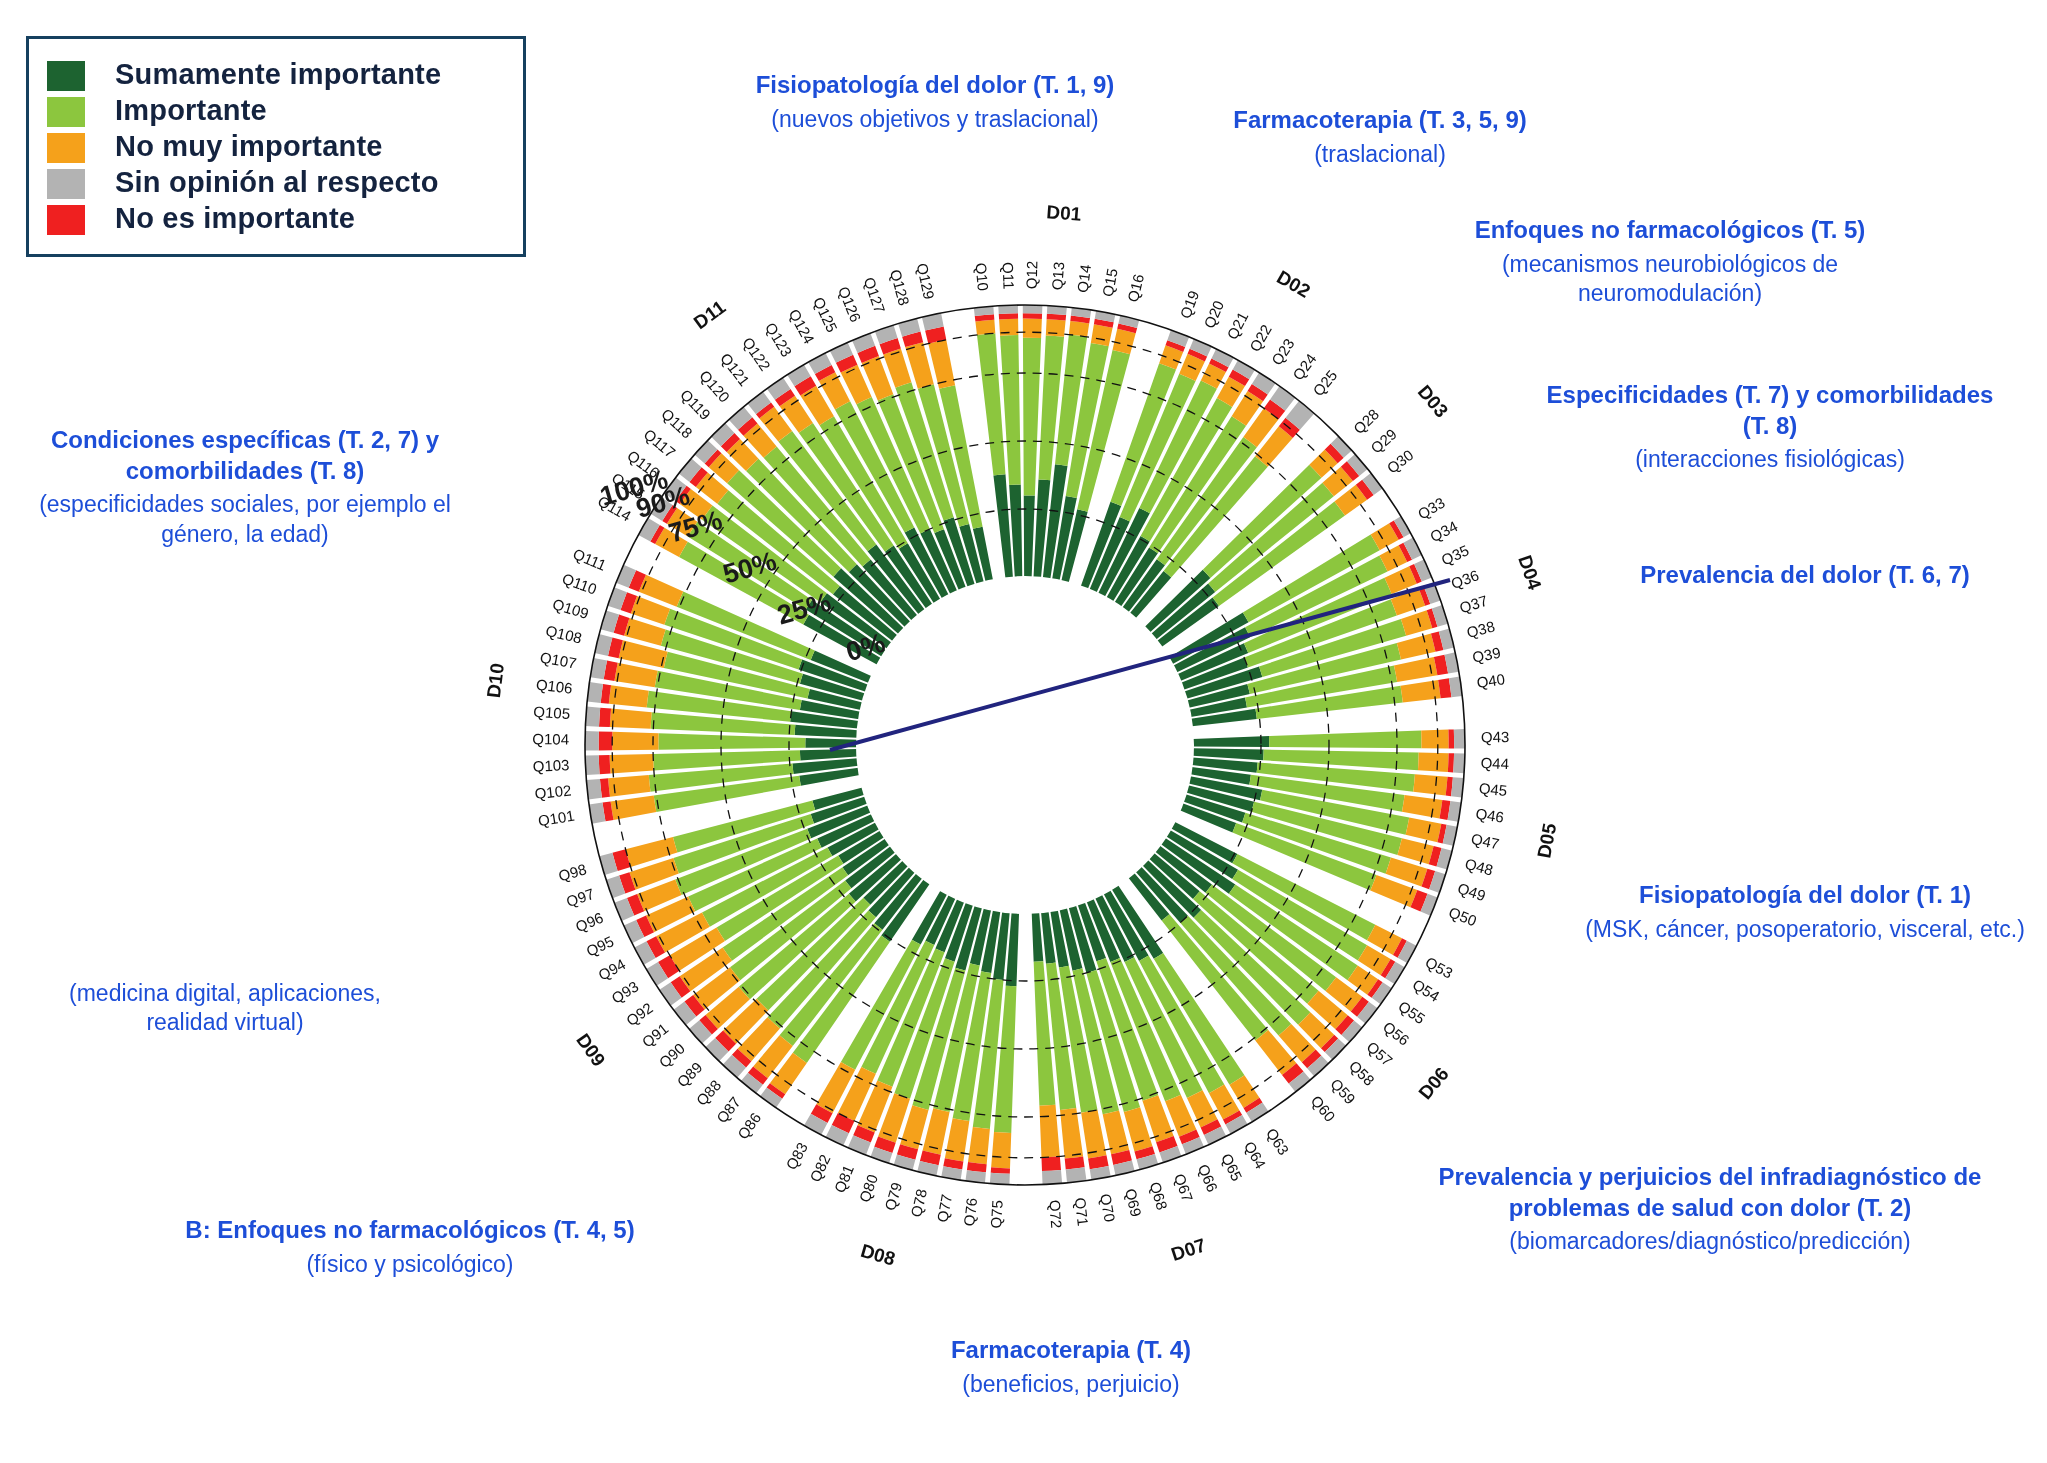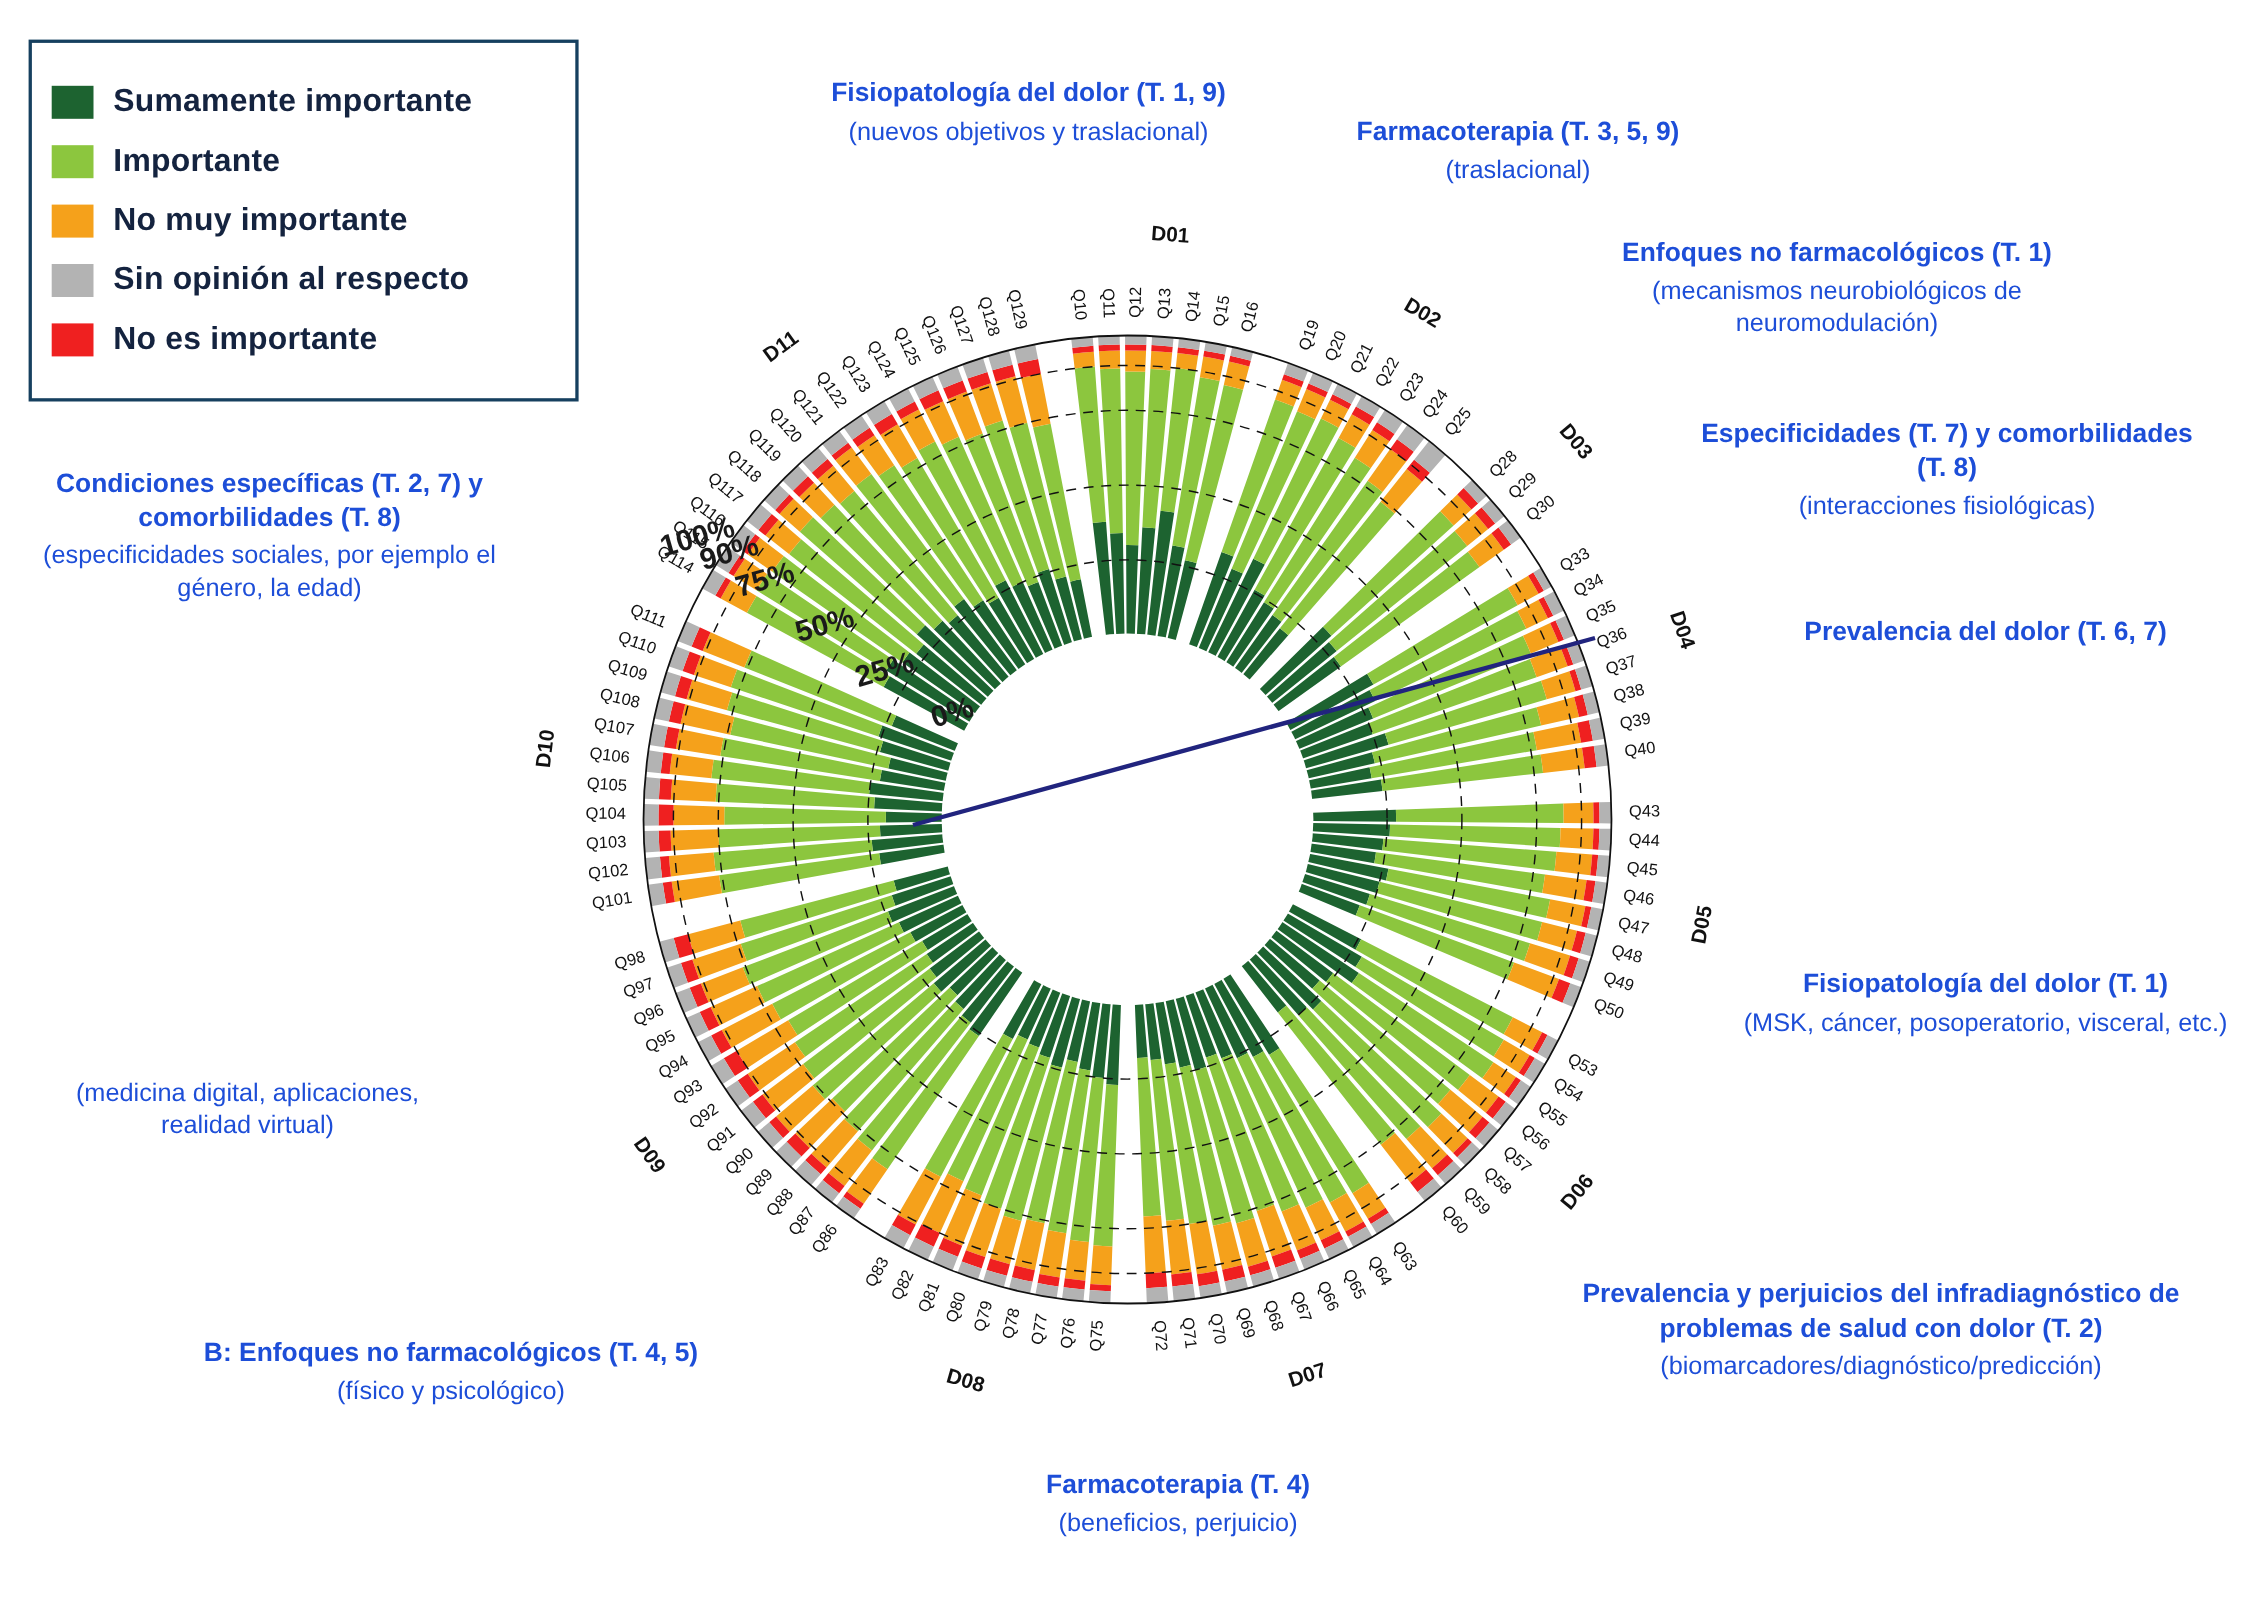--- a/index.html
+++ b/index.html
@@ -12,21 +12,21 @@
   }
   
   #legend{
     position:absolute;left:26px;top:36px;
     width:500px;
     border:3px solid #16405f;
     background:#ffffff;
     padding:16px 18px 16px 18px;
     box-sizing:border-box;
   }
-  .legend-row{display:flex;align-items:center;margin:21px 0;}
+  .legend-row{display:flex;align-items:flex-end;margin:3px 0;gap:12px;}
   .legend-swatch{width:38px;height:30px;margin-right:18px;flex:0 0 auto;}
   .legend-label{
     font-size:29px;font-weight:bold;color:#14233f;
     font-family:"Liberation Sans", sans-serif;
     letter-spacing:.2px;
   }
   
   .ann{
     position:absolute;
     color:#1d4ed8;
@@ -86,21 +86,21 @@
   <span class="t">Fisiopatología del dolor (T. 1, 9)</span>
   <span class="s">(nuevos objetivos y traslacional)</span>
 </div>
 
 <div class="ann" style="left:1185px;top:105px;width:390px;">
   <span class="t">Farmacoterapia (T. 3, 5, 9)</span>
   <span class="s">(traslacional)</span>
 </div>
 
 <div class="ann" style="left:1420px;top:215px;width:500px;">
-  <span class="t">Enfoques no farmacológicos (T. 1)</span>
+  <span class="t">Enfoques no farmacológicos (T. 5)</span>
   <span class="s">(mecanismos neurobiológicos de neuromodulación)</span>
 </div>
 
 <div class="ann" style="left:1540px;top:380px;width:460px;">
   <span class="t">Especificidades (T. 7) y comorbilidades (T. 8)</span>
   <span class="s">(interacciones fisiológicas)</span>
 </div>
 
 <div class="ann" style="left:1580px;top:560px;width:450px;">
   <span class="t">Prevalencia del dolor (T. 6, 7)</span>

